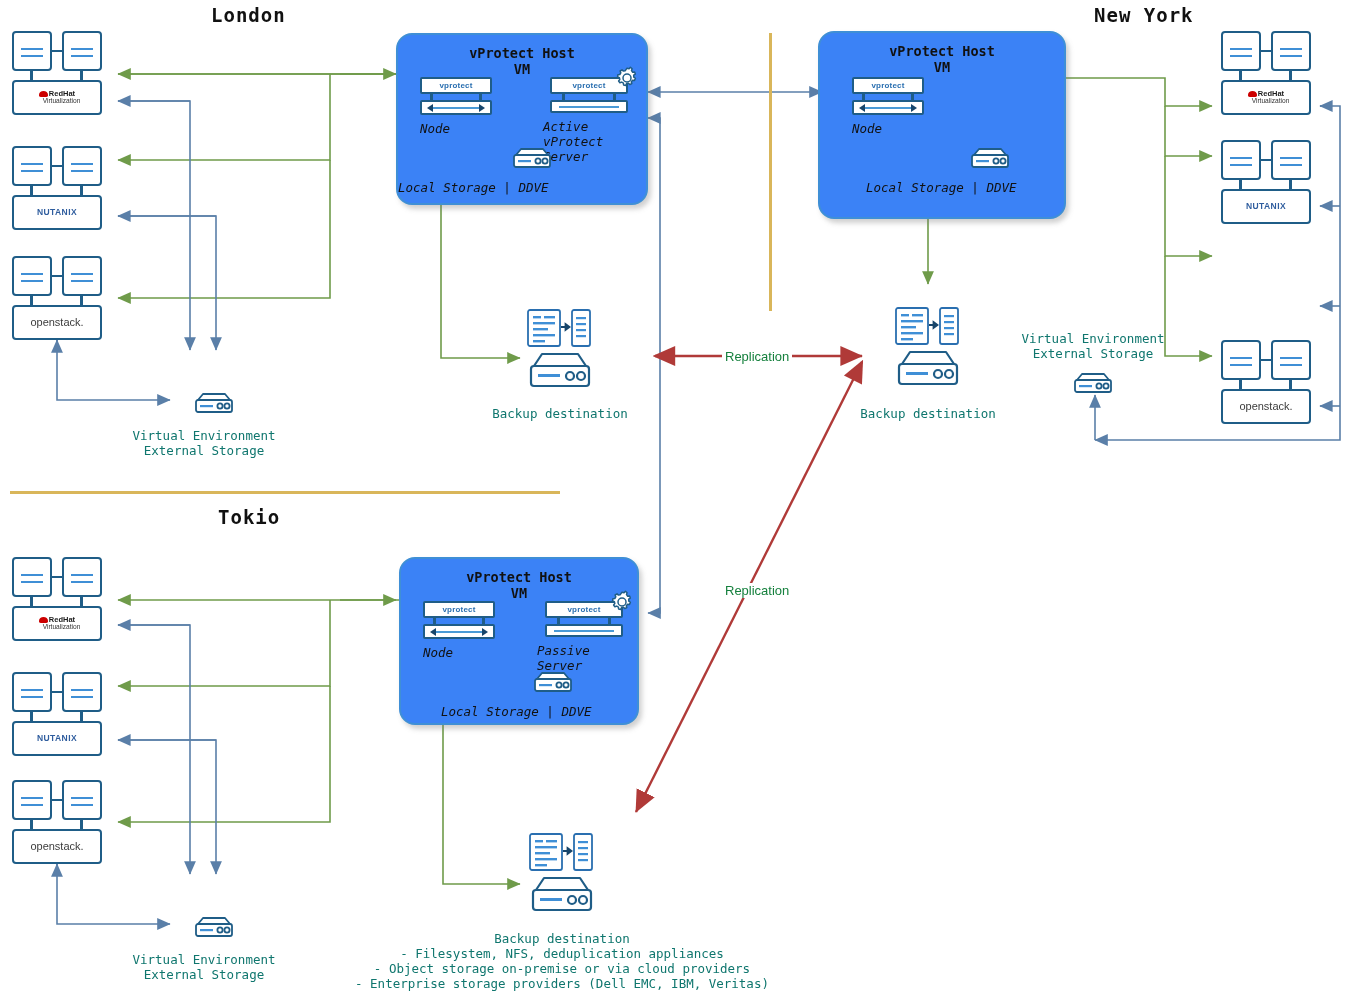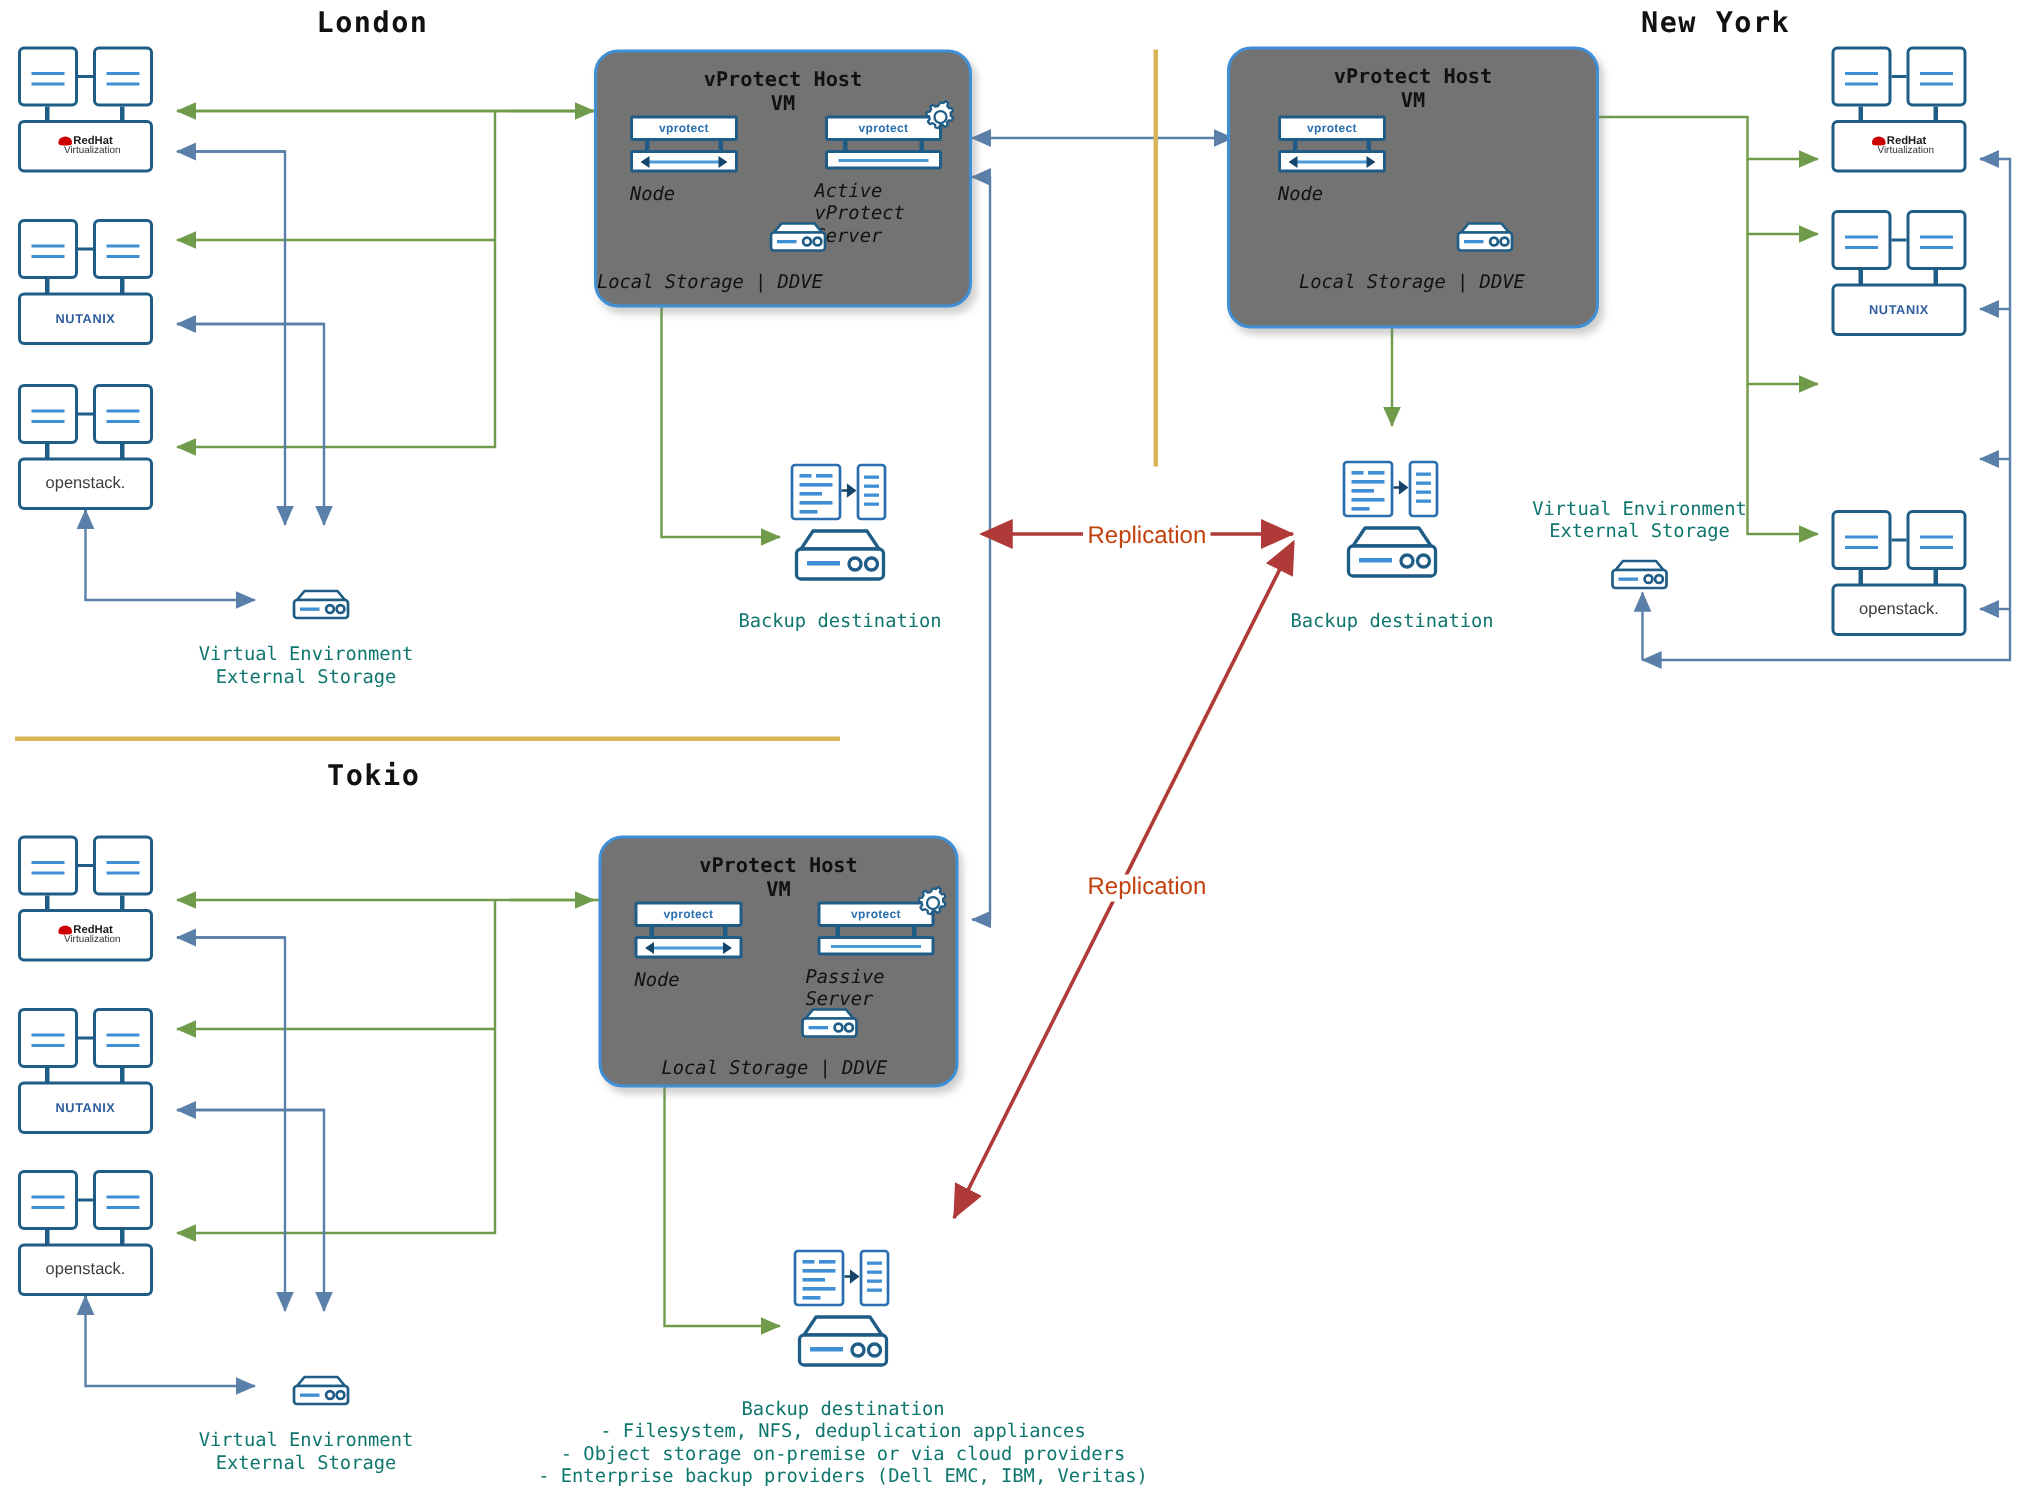--- a/index.html
+++ b/index.html
@@ -1,41 +1,41 @@
 <!DOCTYPE html>
 <html><head>
 <meta charset="utf-8">
 <style>
   html,body{margin:0;padding:0;background:#ffffff;}
   body{font-family:"DejaVu Sans Mono",monospace;}
   #canvas{position:relative;width:1361px;height:993px;overflow:hidden;background:#fff;}
   svg.layer{position:absolute;left:0;top:0;width:1361px;height:993px;pointer-events:none;}
   .site-title{position:absolute;font-family:"DejaVu Sans Mono",monospace;font-weight:bold;font-size:19px;color:#111;letter-spacing:1px;white-space:nowrap;}
   .cap{position:absolute;font-family:"DejaVu Sans Mono",monospace;font-size:12.5px;color:#0f766e;text-align:center;white-space:nowrap;line-height:15px;}
-  .lbl-sans{position:absolute;font-family:"Liberation Sans",sans-serif;font-size:16px;color:#c2410c;white-space:nowrap;}
+  .lbl-sans{position:absolute;font-family:"Liberation Sans",sans-serif;font-size:13px;color:#15803d;white-space:nowrap;}
   
   .hyp{position:absolute;width:90px;height:84px;}
   .hyp .vm{position:absolute;top:0;width:40px;height:40px;border:2.2px solid #1f5d87;border-radius:4px;background:#fff;box-sizing:border-box;}
   .hyp .vm.l{left:0;} .hyp .vm.r{left:50px;}
   .hyp .vm i{position:absolute;left:7px;right:7px;height:2.4px;background:#3f8fd6;display:block;}
   .hyp .vm i.a{top:15px;} .hyp .vm i.b{top:22px;}
   .hyp .bridge{position:absolute;top:19px;left:40px;width:10px;height:2.4px;background:#1f5d87;}
   .hyp .stem{position:absolute;top:40px;width:3px;height:10px;background:#1f5d87;}
   .hyp .stem.l{left:18px;} .hyp .stem.r{left:68px;}
   .hyp .plat{position:absolute;top:49px;left:0;width:90px;height:35px;border:2.2px solid #1f5d87;border-radius:4px;background:#fff;box-sizing:border-box;display:flex;align-items:center;justify-content:center;}
   .logo{font-family:"Liberation Sans",sans-serif;text-align:center;line-height:1.05;}
   .logo-rh{font-size:7.5px;font-weight:bold;color:#1a1a1a;}
   .logo-rh .hat{display:inline-block;width:9px;height:6px;background:#cc0000;border-radius:60% 60% 45% 45%/75% 75% 30% 30%;vertical-align:-1px;margin-right:1px;}
   .logo-rh .sub{font-weight:normal;font-size:6.6px;color:#333;display:block;margin-left:9px;}
   .logo-nx{font-size:8.5px;font-weight:bold;color:#2f5d9e;letter-spacing:.4px;}
   .logo-ctx{font-size:8px;font-weight:bold;color:#1a1a1a;}
   .logo-ctx .sub{display:block;font-size:7.5px;margin-left:6px;}
   .logo-os{font-size:11px;color:#3c3c3c;font-weight:normal;}
   
-  .host{position:absolute;border:2.2px solid #3f8fd6;border-radius:16px;background:#737373;box-sizing:border-box;box-shadow:3px 4px 5px rgba(120,120,120,.35);}
+  .host{position:absolute;border:2.2px solid #3f8fd6;border-radius:16px;background:#3b82f6;box-sizing:border-box;box-shadow:3px 4px 5px rgba(120,120,120,.35);}
   .host-title{position:absolute;left:0;right:0;top:10px;text-align:center;font-family:"DejaVu Sans Mono",monospace;font-weight:bold;font-size:13.5px;color:#111;line-height:16px;}
   .vp-node{position:absolute;width:72px;}
   .vp-bar{width:72px;height:17px;border:2px solid #1f5d87;border-radius:2px;background:#fff;box-sizing:border-box;display:flex;align-items:center;justify-content:center;}
   .vp-word{font-family:"Liberation Sans",sans-serif;font-size:8px;font-weight:bold;color:#2a6fb0;letter-spacing:.2px;}
   .vp-legs{position:relative;height:6px;}
   .vp-legs b{position:absolute;top:0;width:3px;height:6px;background:#1f5d87;}
   .vp-legs b.l{left:10px;} .vp-legs b.r{right:10px;}
   .vp-arrowbox{width:72px;height:15px;border:2px solid #1f5d87;border-radius:2px;background:#fff;box-sizing:border-box;position:relative;}
   .vp-arrowbox .ln{position:absolute;left:8px;right:8px;top:5px;height:2px;background:#4a9ad6;}
   .vp-arrowbox .tipL,.vp-arrowbox .tipR{position:absolute;top:1.5px;width:0;height:0;border-top:4.5px solid transparent;border-bottom:4.5px solid transparent;}
@@ -581,19 +581,19 @@
       <rect x="6" y="58" width="58" height="20" rx="3" fill="#fff" stroke="#1f5d87" stroke-width="2.2"></rect>
       <rect x="13" y="66" width="22" height="3" fill="#3f8fd6"></rect>
       <circle cx="45" cy="68" r="4" fill="none" stroke="#1f5d87" stroke-width="2.2"></circle>
       <circle cx="56" cy="68" r="4" fill="none" stroke="#1f5d87" stroke-width="2.2"></circle>
     </svg>
   </div>
   <div class="cap" style="left:462px;top:931px;width:200px;">Backup destination</div>
   <div class="cap" style="left:302px;top:946px;width:520px;">
     <span>- Filesystem, NFS, deduplication appliances</span><br>
     <span>- Object storage on-premise or via cloud providers</span><br>
-    <span>- Enterprise backup providers (Dell EMC, IBM, Veritas)</span>
+    <span>- Enterprise storage providers (Dell EMC, IBM, Veritas)</span>
   </div>
 
   <div class="lbl-sans" style="left:722px;top:349px;background:#fff;padding:0 3px;">Replication</div>
   <div class="lbl-sans" style="left:722px;top:583px;background:#fff;padding:0 3px;">Replication</div>
 
 </div>
 
 </body></html>

